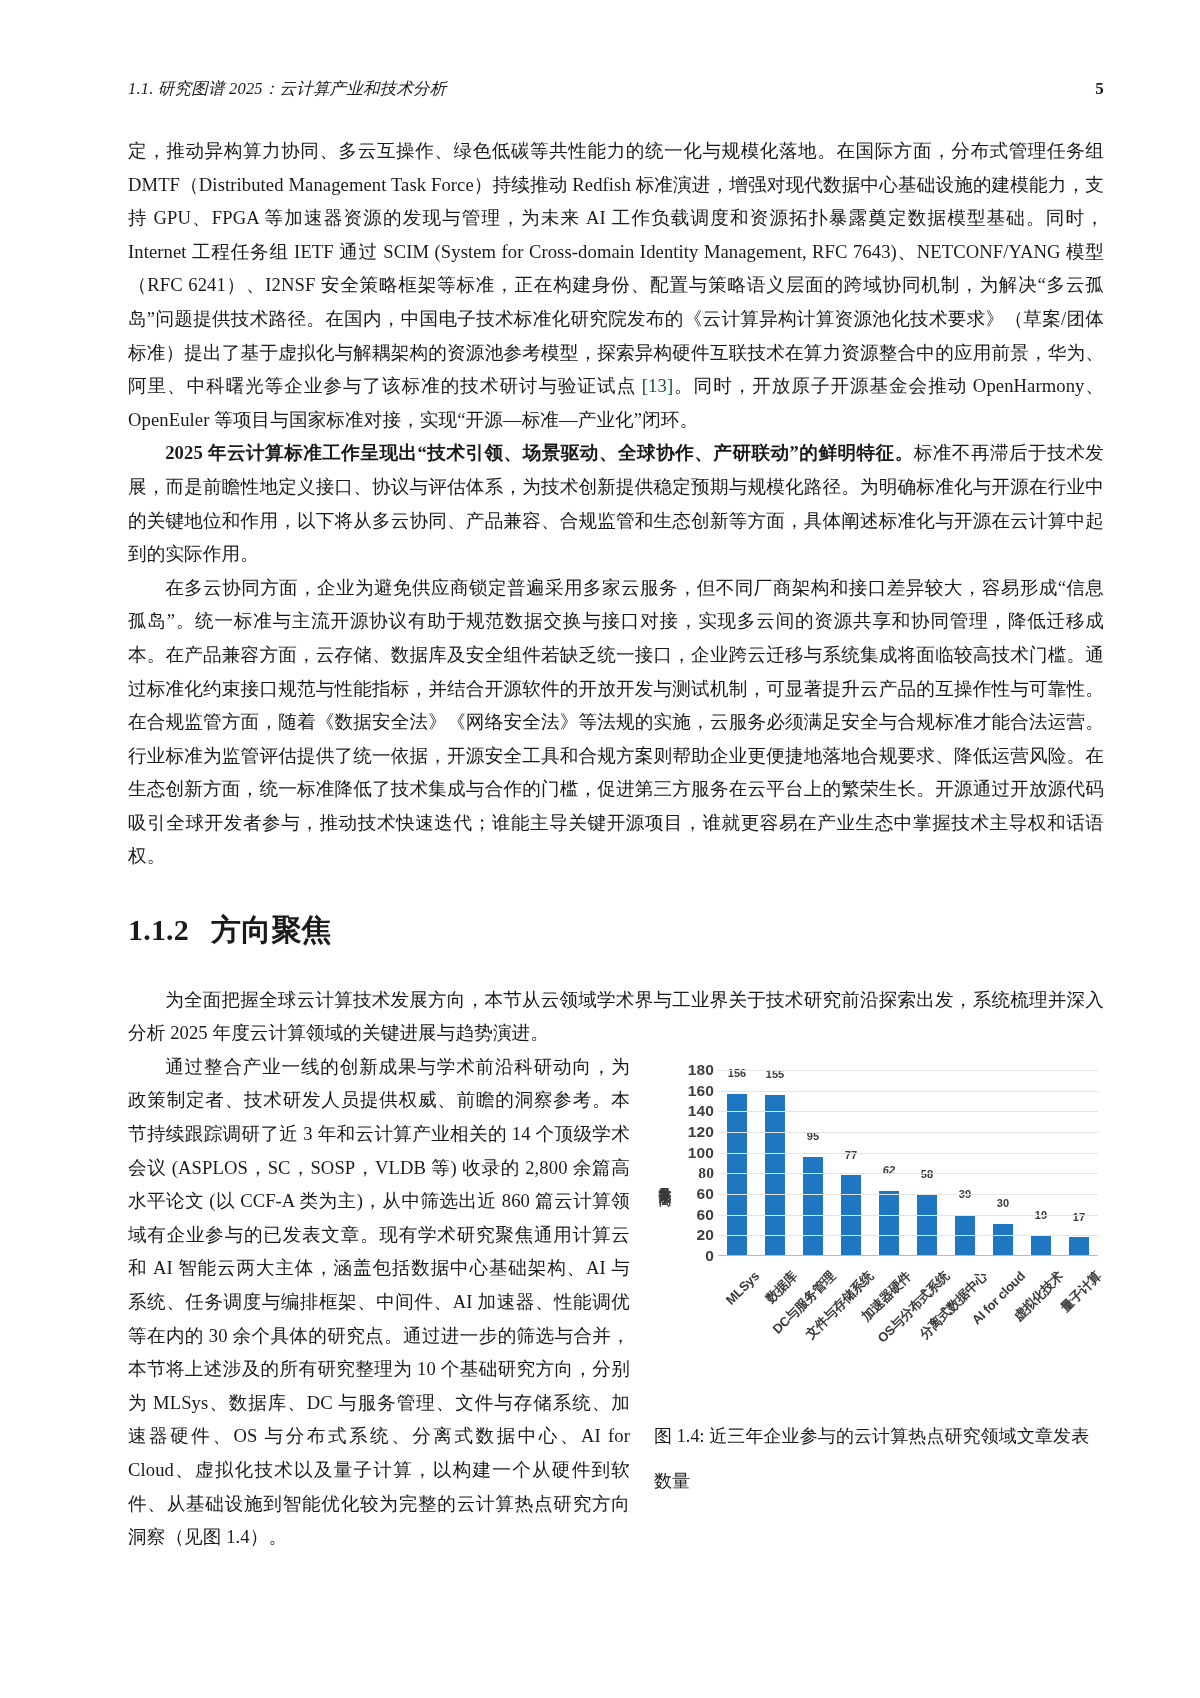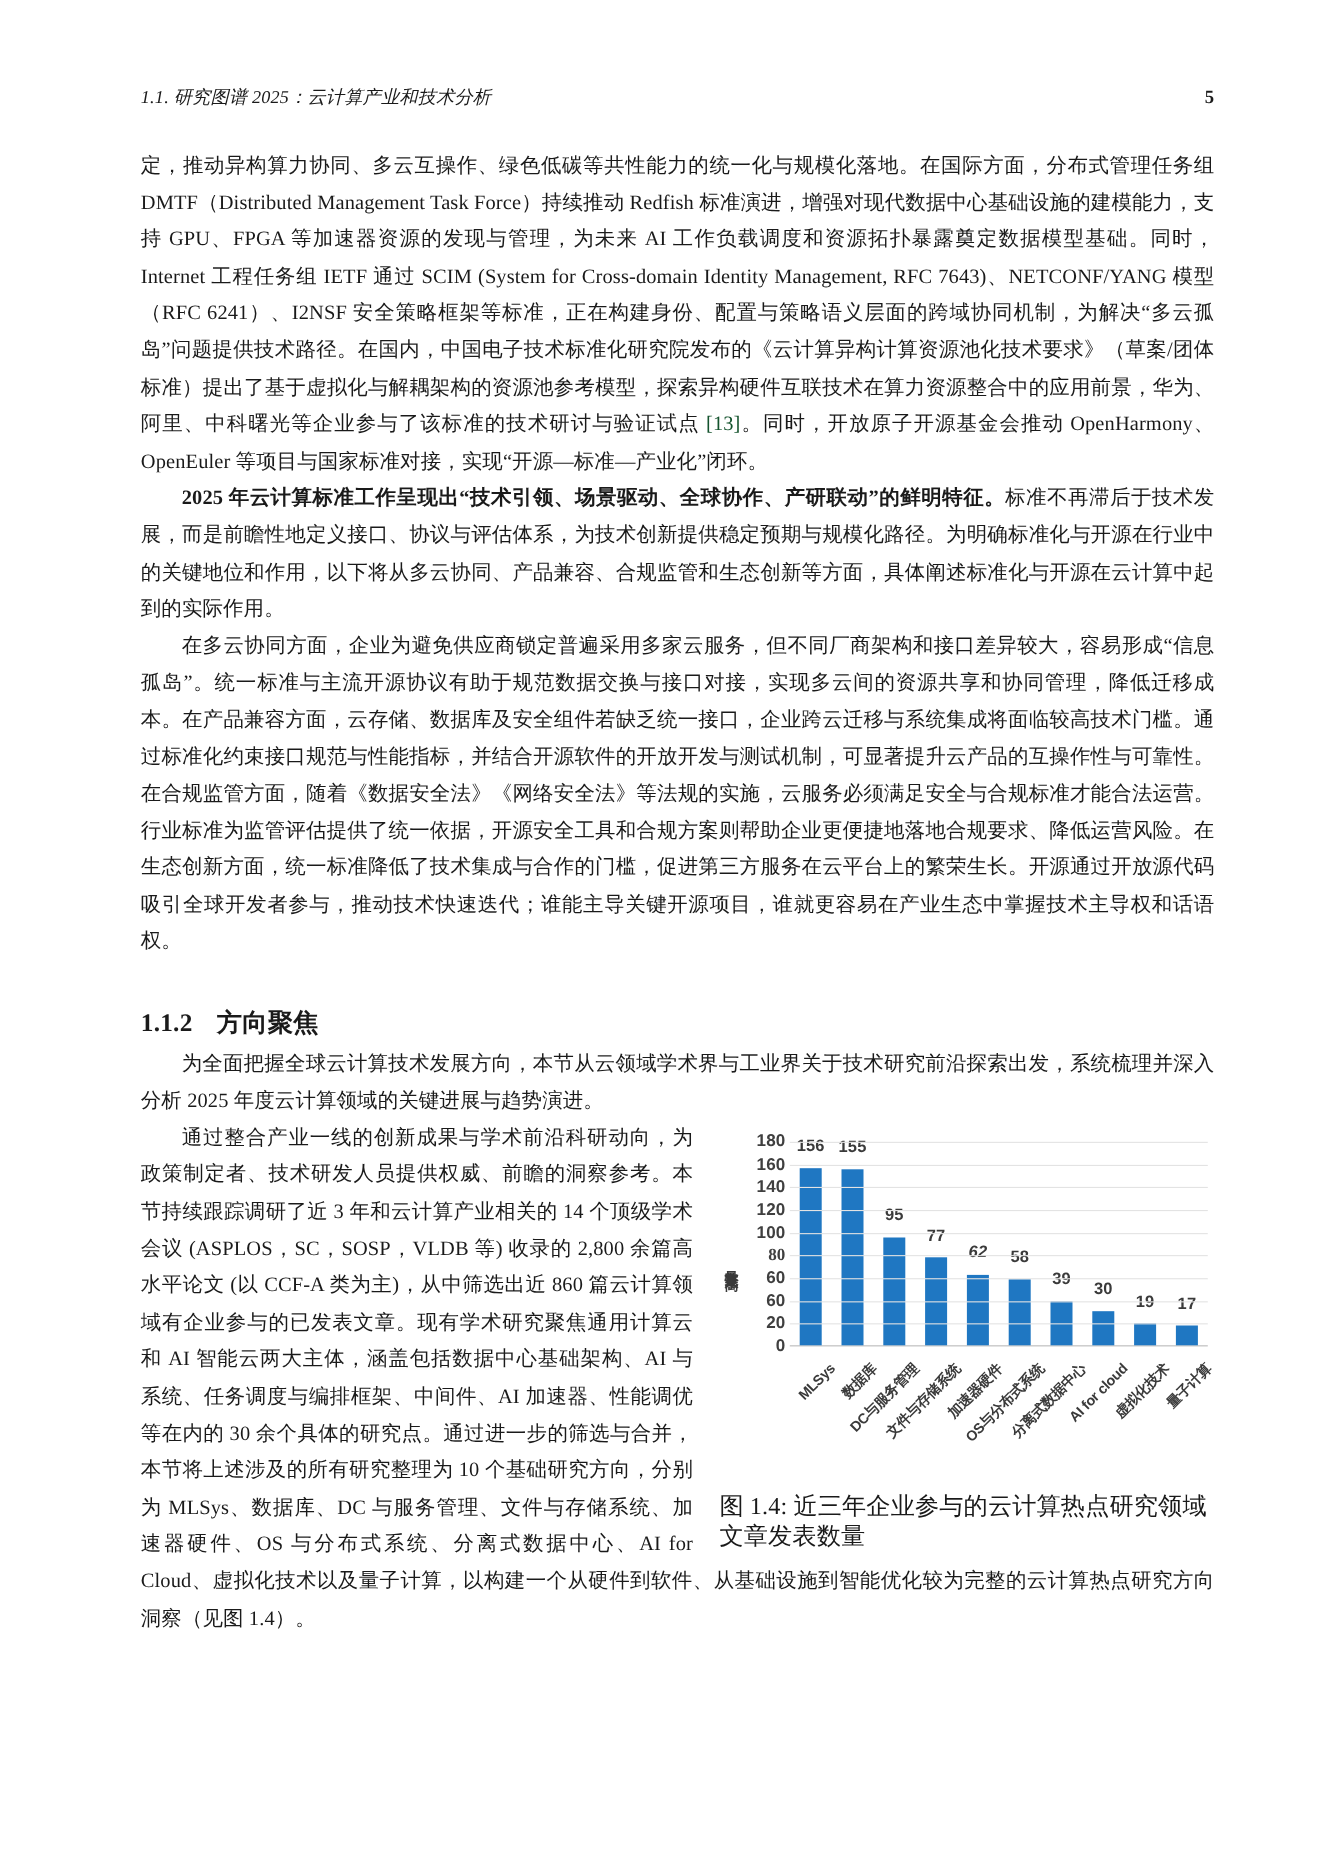--- a/index.html
+++ b/index.html
@@ -44,37 +44,37 @@
     text-justify: inter-character;
     letter-spacing: 0.1px;
   }
   .body-text p { margin: 0; }
   .p-indent { text-indent: 2em; }
   .bold { font-weight: bold; }
   .cite { color: #14532d; }
 
   
   .sec-heading {
-    font-size: 23px;
-    font-weight: bold;
-    margin: 40px 0 4px 0;
+    font-size: 30px;
+    font-weight: bold;
+    margin: 40px 0 36px 0;
     letter-spacing: 0.2px;
   }
   .sec-heading .sec-num { margin-right: 22px; }
 
   
   .figure-float {
     float: right;
     width: 452px;
     margin: 6px 0 6px 22px;
   }
   .fig-caption {
-    font-size: 22px;
-    line-height: 28px;
-    margin-top: 1px;
+    font-size: 18px;
+    line-height: 45px;
+    margin-top: 28px;
     padding-left: 2px;
     text-align: left;
   }
 
   
   .chart-box {
     position: relative;
     width: 452px;
     height: 330px;
     background: #ffffff;
@@ -145,21 +145,21 @@
   }
   .bar {
     width: 54%;
     background: #1f77c2;
   }
   .bar-val {
     position: absolute;
     left: 50%;
     transform: translateX(-50%);
     font-family: "Liberation Sans", sans-serif;
-    font-size: 15px;
+    font-size: 11px;
     font-weight: bold;
     color: #3a3a3a;
     white-space: nowrap;
   }
   .xlabels {
     position: absolute;
     left: 66px;
     top: 202px;
     width: 380px;
     height: 120px;

